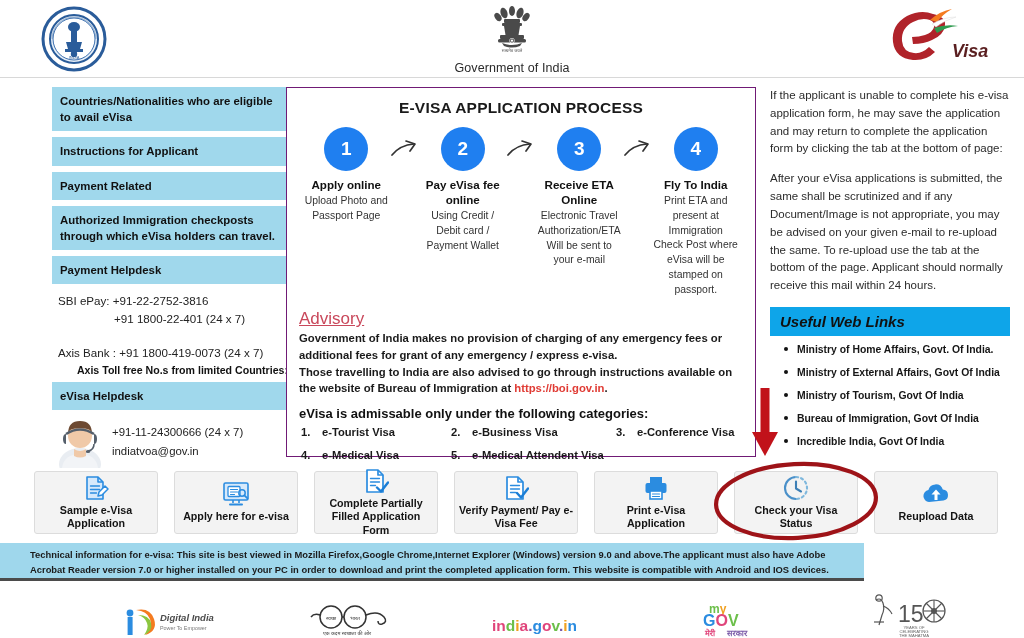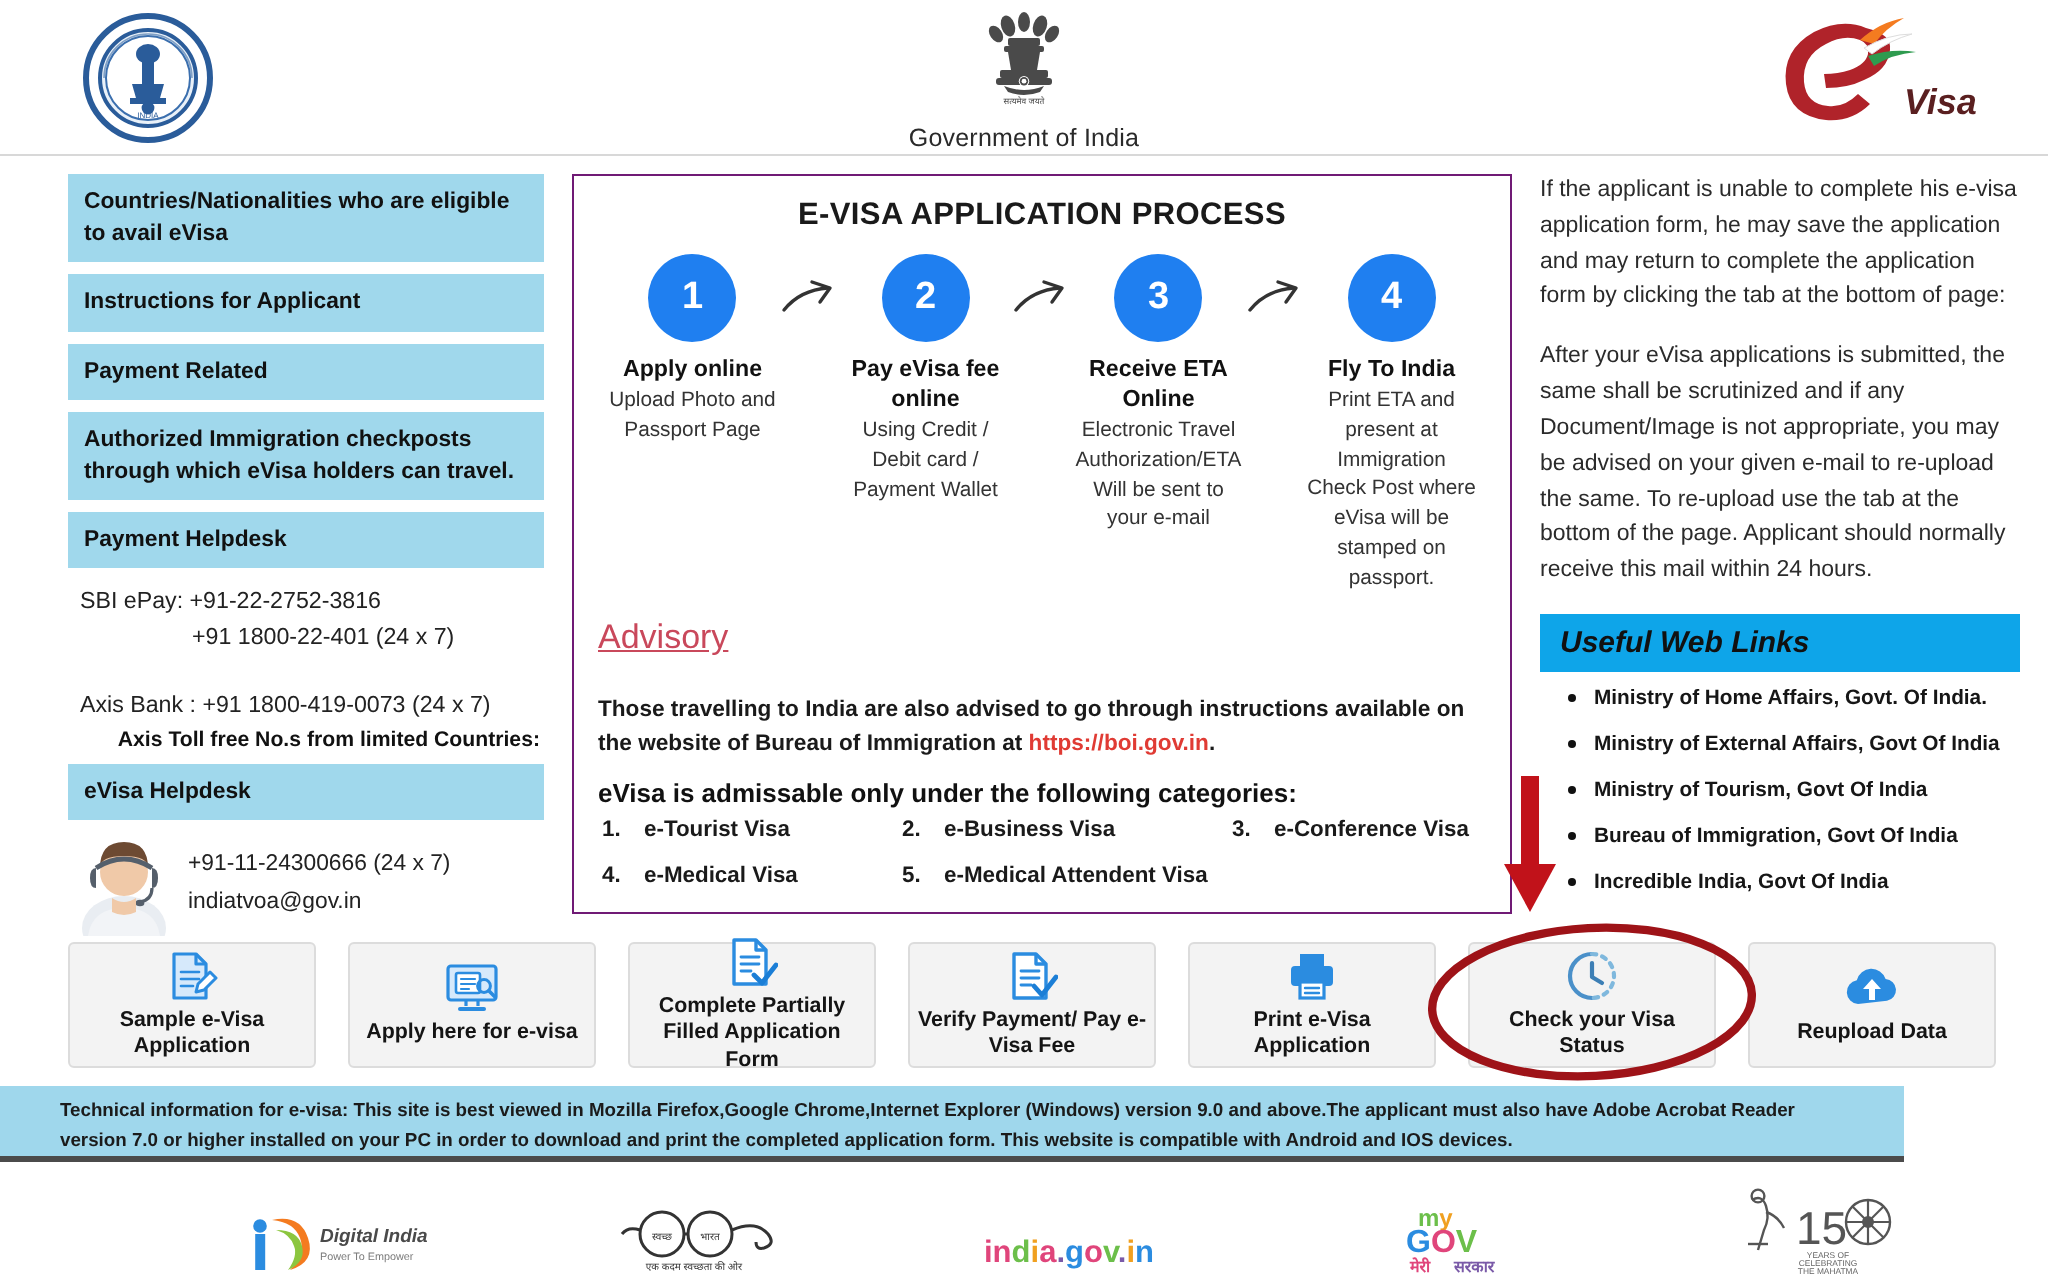--- a/index.html
+++ b/index.html
@@ -49,21 +49,21 @@
     height: 382px;
     padding: 9px 0 0 0;
   }
 
   .col {
     position: absolute;
     top: 9px;
     background: #fff;
   }
 
-  .col-left   { left: 34px;  width: 238px; }
+  .col-left   { left: 52px;  width: 238px; }
   .col-center { left: 286px; width: 470px; border: 1px solid #701a75; padding: 8px 10px 6px; height: 370px; }
   .col-right  { left: 770px; width: 240px; }
 
   
   .side-bar-item {
     background: #a0d8ec;
     color: #111;
     font-weight: bold;
     font-size: 11.4px;
     line-height: 1.42;
@@ -231,21 +231,21 @@
     color: #141414;
     text-align: center;
     line-height: 1.25;
   }
   .action-icon { height: 26px; display: flex; align-items: center; }
 
   
   .tech-bar {
     position: absolute;
     left: 0; top: 543px;
-    width: 952px;
+    width: 864px;
     height: 38px;
     background: #9fd7ec;
     border-bottom: 3px solid #4b4b4b;
     padding: 5px 30px 0;
   }
   .tech-text {
     font-size: 9.4px;
     font-weight: bold;
     color: #1b1b1b;
     line-height: 1.55;
@@ -422,21 +422,21 @@
 
       <div class="step">
         <div class="step-circle">4</div>
         <div class="step-title">Fly To India</div>
         <div class="step-desc">Print ETA and present at Immigration Check Post where eVisa will be stamped on passport.</div>
       </div>
     </div>
 
     <div class="advisory-head">Advisory</div>
     <div class="advisory-body">
-      <br>
+      <span>Government of India makes no provision of charging of any emergency fees or additional fees for grant of any emergency / express e-visa.</span><br>
       <span>Those travelling to India are also advised to go through instructions available on the website of Bureau of Immigration at </span><a href="#">https://boi.gov.in</a><span>.</span>
     </div>
 
     <div class="cat-head">eVisa is admissable only under the following categories:</div>
     <div class="cat-grid">
       <div class="cat-item">
         <span class="cat-num">1.</span>
         <span>e-Tourist Visa</span>
       </div>
       <div class="cat-item">

